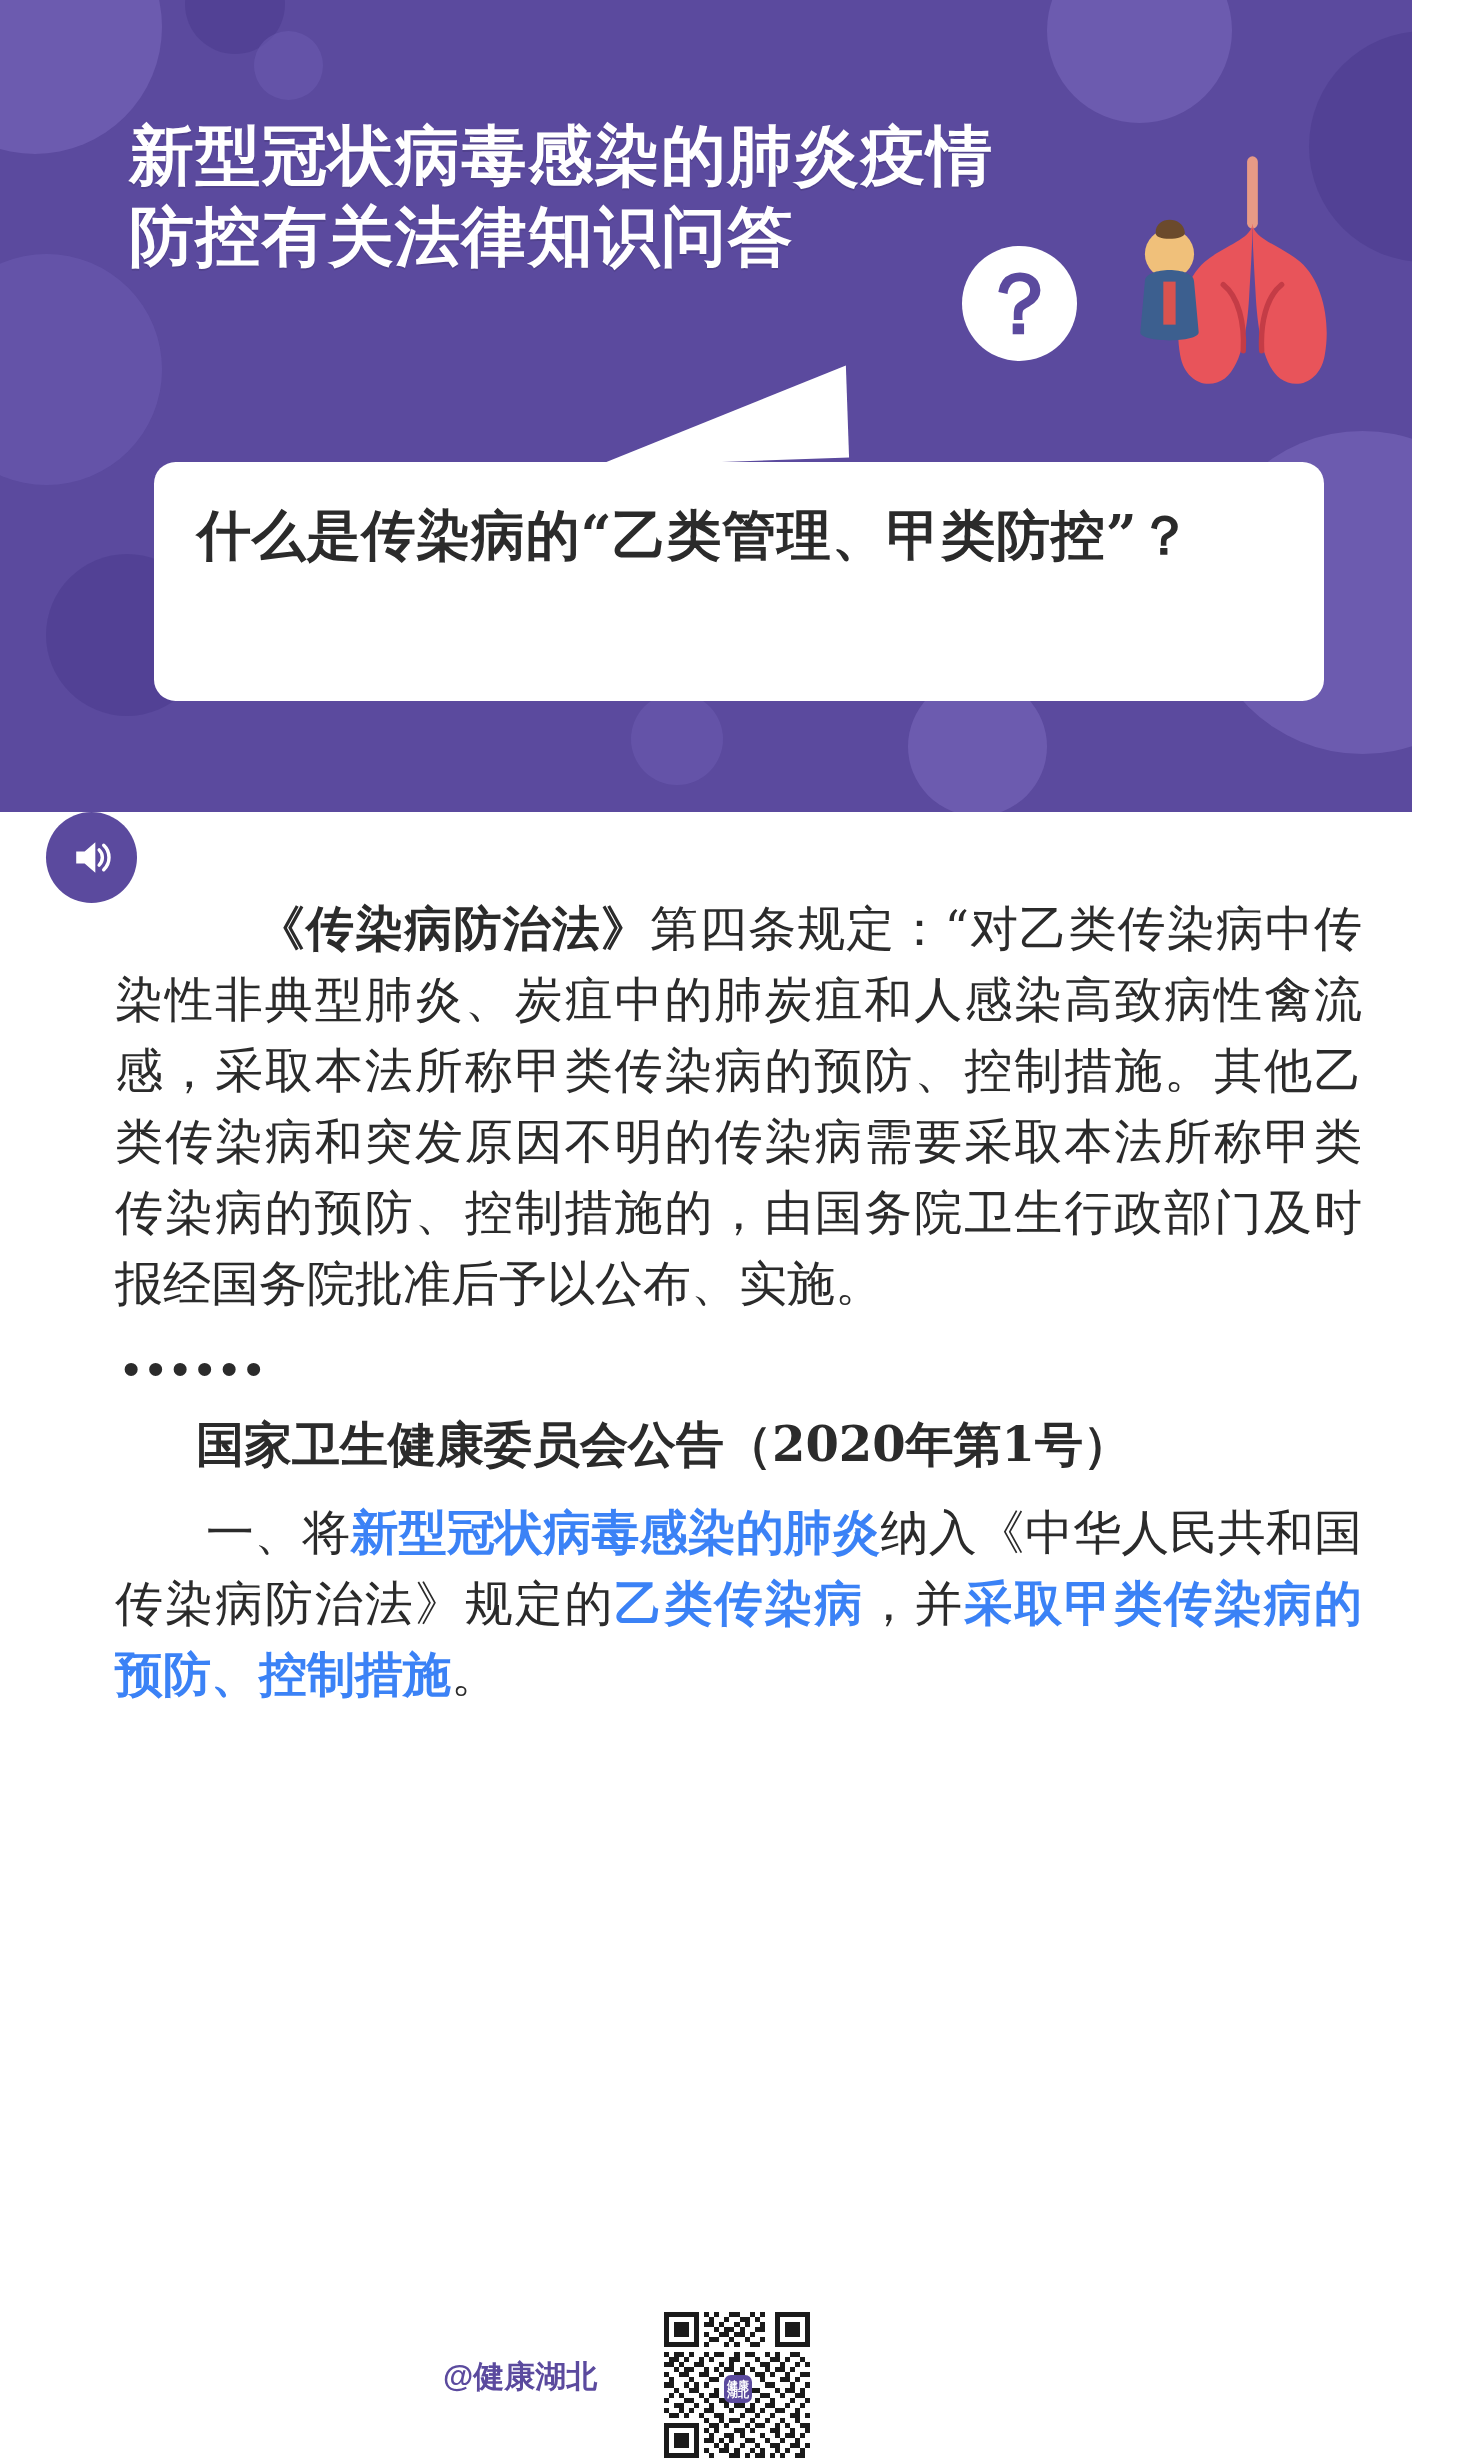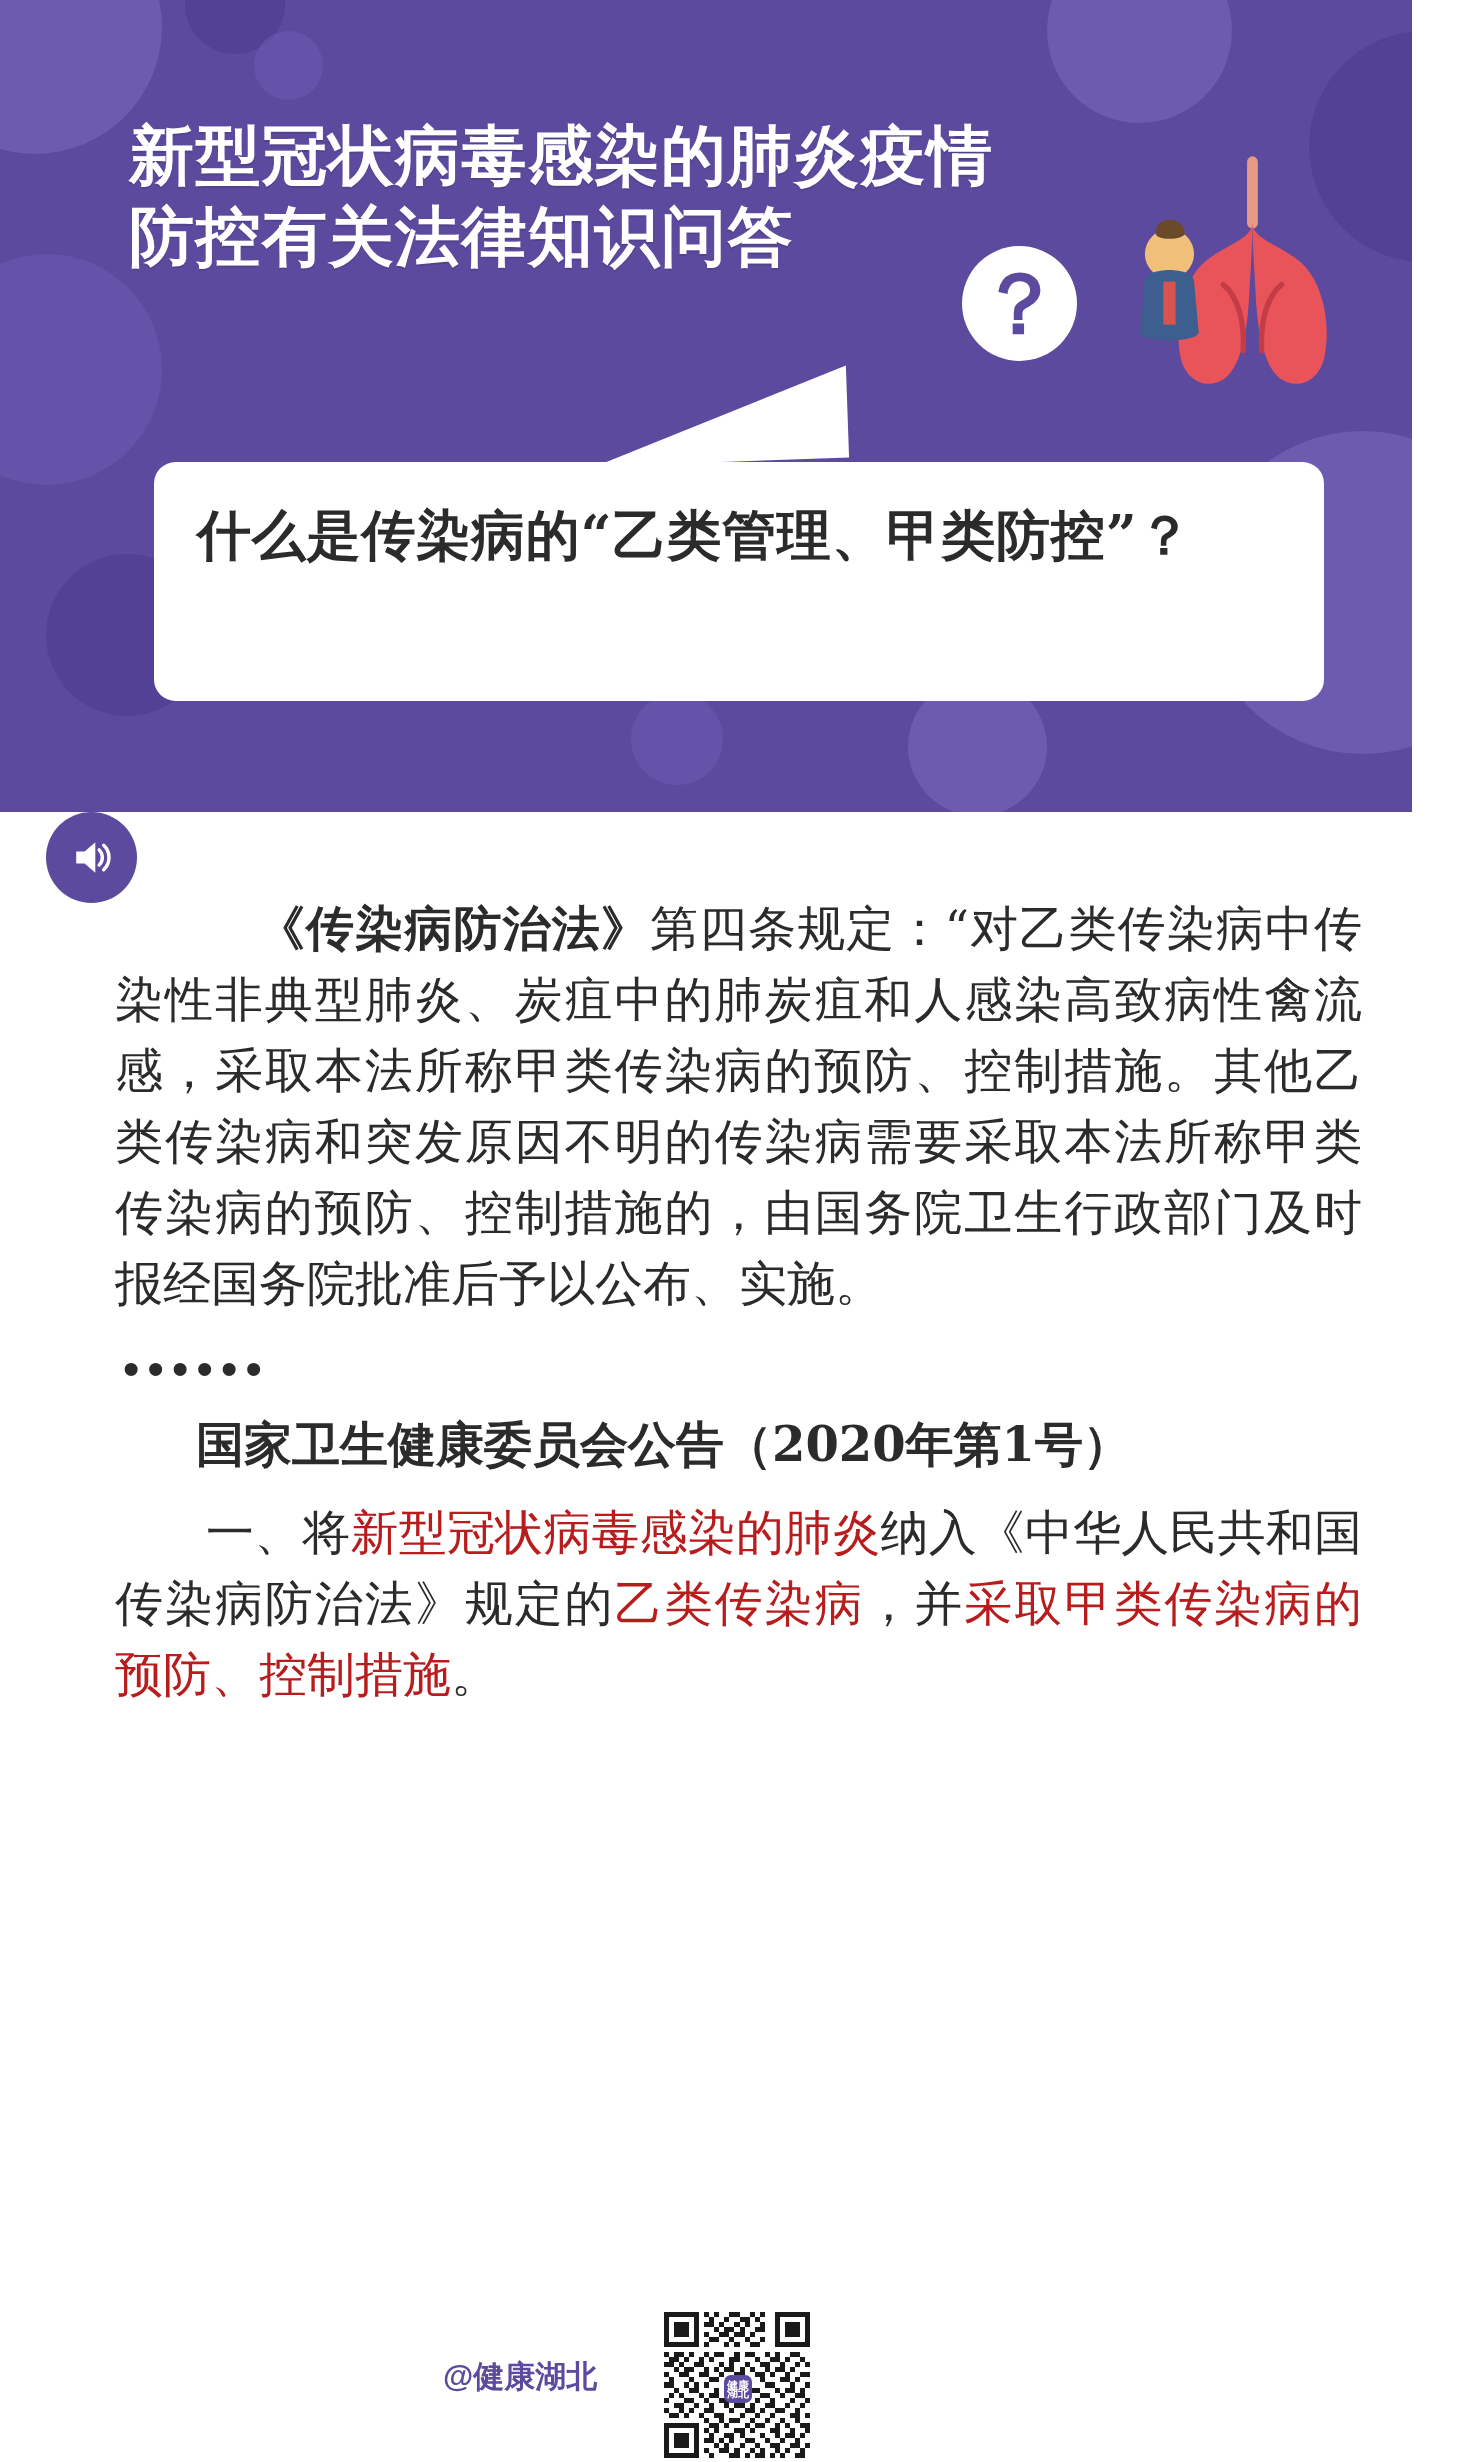--- a/index.html
+++ b/index.html
@@ -163,21 +163,21 @@
     color: #2b2b2b;
     font-family: "DejaVu Serif", serif;
     font-size: 48px;
     font-weight: bold;
     margin-bottom: 20px;
     padding-left: 81px;
   }
   .para-indent {
     text-indent: 91px;
   }
-  .hl { color: #b91c1c; font-weight: normal; }
+  .hl { color: #3b82f6; font-weight: bold; }
 
   .para + .para { margin-top: 6.2px; }
 
   
   .footer {
     position: absolute;
     left: 0;
     bottom: 0;
     width: 1478px;
     height: 179px;

